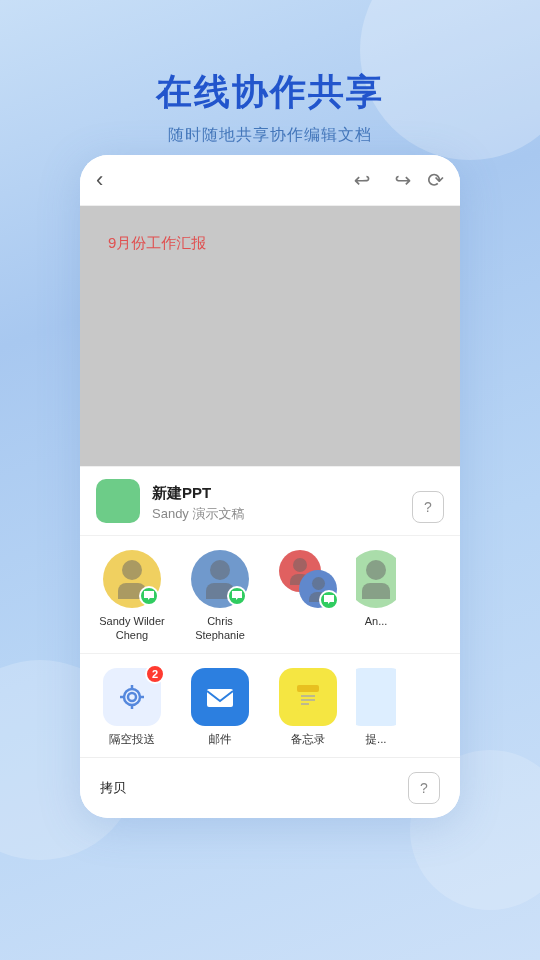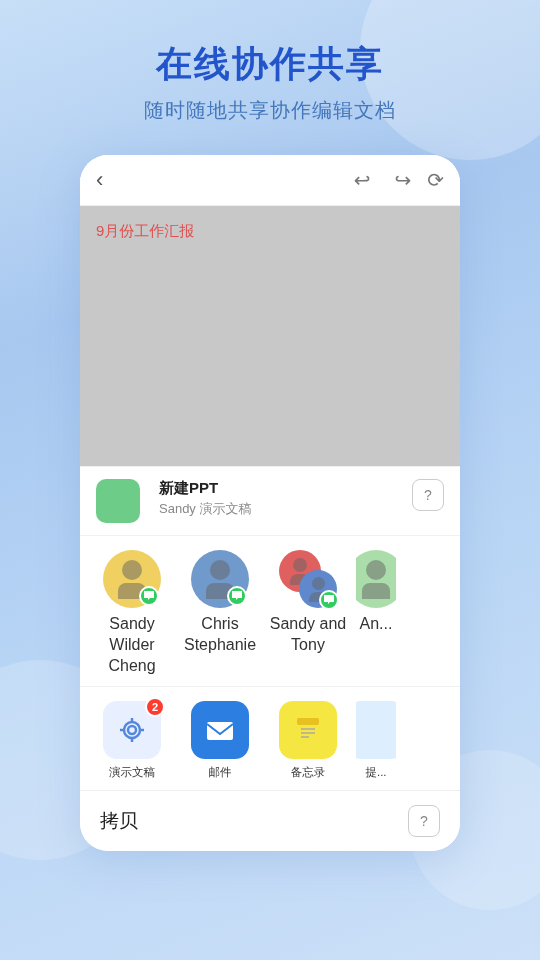--- a/index.html
+++ b/index.html
@@ -37,34 +37,34 @@
       right: -30px;
       width: 160px;
       height: 160px;
       background: rgba(255,255,255,0.18);
       border-radius: 50%;
     }
 
     
     .header-section {
       text-align: center;
-      padding-top: 40px;
+      padding-top: 68px;
       padding-bottom: 20px;
       position: relative;
       z-index: 2;
     }
     .main-title {
       font-size: 36px;
       font-weight: 700;
       color: #2255cc;
       letter-spacing: 2px;
       margin-bottom: 8px;
     }
     .sub-title {
-      font-size: 20px;
+      font-size: 16px;
       color: #4477bb;
       letter-spacing: 1px;
     }
 
     
     .phone-mockup {
       position: absolute;
       top: 155px;
       left: 50%;
       transform: translateX(-50%);
@@ -103,37 +103,36 @@
       font-size: 20px;
       color: #777;
       margin-left: auto;
       cursor: pointer;
     }
 
     
     .doc-area {
       background: #c8c8c8;
       min-height: 260px;
-      padding: 16px;
+      padding: 28px;
     }
     .doc-title {
       color: #e05050;
       font-size: 15px;
       font-weight: 500;
     }
 
     
     .file-info-bar {
       background: #fff;
       display: flex;
-      align-items: flex-start;
+      align-items: flex-end;
       padding: 12px 16px;
       border-top: 1px solid #f0f0f0;
       border-bottom: 1px solid #f0f0f0;
-      gap: 7px;
     }
     .file-icon {
       width: 44px;
       height: 44px;
       background: #6dcc88;
       border-radius: 10px;
       margin-right: 12px;
       flex-shrink: 0;
     }
     .file-details {
@@ -214,21 +213,21 @@
       border: 2px solid #fff;
       display: flex;
       align-items: center;
       justify-content: center;
     }
     .msg-badge svg {
       width: 12px;
       height: 12px;
     }
     .contact-name {
-      font-size: 16px;
+      font-size: 11px;
       color: #333;
       text-align: center;
       white-space: normal;
       line-height: 1.3;
       max-width: 78px;
     }
 
     
     .apps-section {
       background: #fff;
@@ -291,21 +290,21 @@
     
     .bottom-bar {
       background: #fff;
       display: flex;
       align-items: center;
       justify-content: space-between;
       padding: 14px 20px;
       border-top: 1px solid #eee;
     }
     .bottom-copy-label {
-      font-size: 19px;
+      font-size: 13px;
       color: #222;
       font-weight: 500;
     }
     .bottom-help {
       width: 32px;
       height: 32px;
       border: 1.5px solid #ccc;
       border-radius: 8px;
       display: flex;
       align-items: center;
@@ -460,21 +459,20 @@
                 <div class="person-body"></div>
               </div>
             </div>
           </div>
           <div class="msg-badge" style="bottom:-2px;right:-2px;">
             <svg viewBox="0 0 12 12" fill="white">
                 <path d="M1 1h10v7H7l-2 2V8H1z"></path>
               </svg>
           </div>
         </div>
-        <div class="contact-name">Sandy and Tony</div>
       </div>
 
 
       <div class="contact-item" style="width:40px;overflow:hidden;">
         <div class="contact-avatar-wrapper">
           <div class="contact-avatar avatar-extra">
             <div class="person-silhouette">
               <div class="person-head"></div>
               <div class="person-body"></div>
             </div>
@@ -496,21 +494,21 @@
               <circle cx="17" cy="17" r="8" fill="none" stroke="#5588dd" stroke-width="2.5"></circle>
               <circle cx="17" cy="17" r="4" fill="none" stroke="#5588dd" stroke-width="2.5"></circle>
               <line x1="17" y1="5" x2="17" y2="9" stroke="#5588dd" stroke-width="2.5"></line>
               <line x1="17" y1="25" x2="17" y2="29" stroke="#5588dd" stroke-width="2.5"></line>
               <line x1="5" y1="17" x2="9" y2="17" stroke="#5588dd" stroke-width="2.5"></line>
               <line x1="25" y1="17" x2="29" y2="17" stroke="#5588dd" stroke-width="2.5"></line>
             </svg>
           </div>
           <div class="app-badge">2</div>
         </div>
-        <div class="app-name">演示文稿</div>
+        <div class="app-name">隔空投送</div>
       </div>
 
 
       <div class="app-item">
         <div class="app-icon-wrapper">
           <div class="app-icon app-mail">
             <svg width="34" height="34" viewBox="0 0 34 34">
               <rect x="4" y="9" width="26" height="18" rx="2" fill="white"></rect>
               <path d="M4 11 L17 21 L30 11" fill="none" stroke="#2c7fe0" stroke-width="2"></path>
             </svg>

